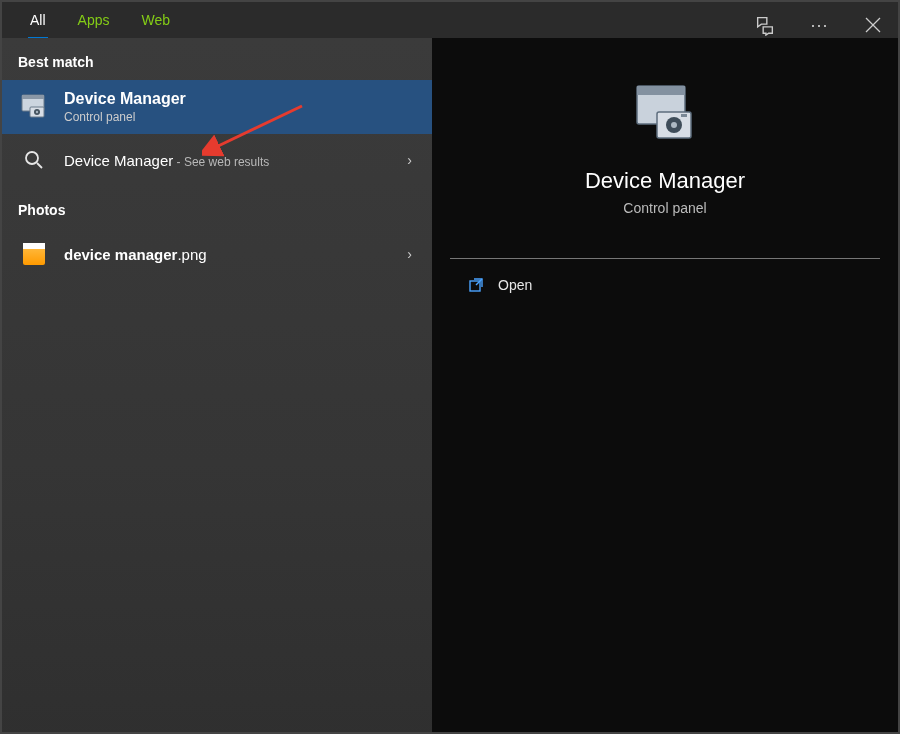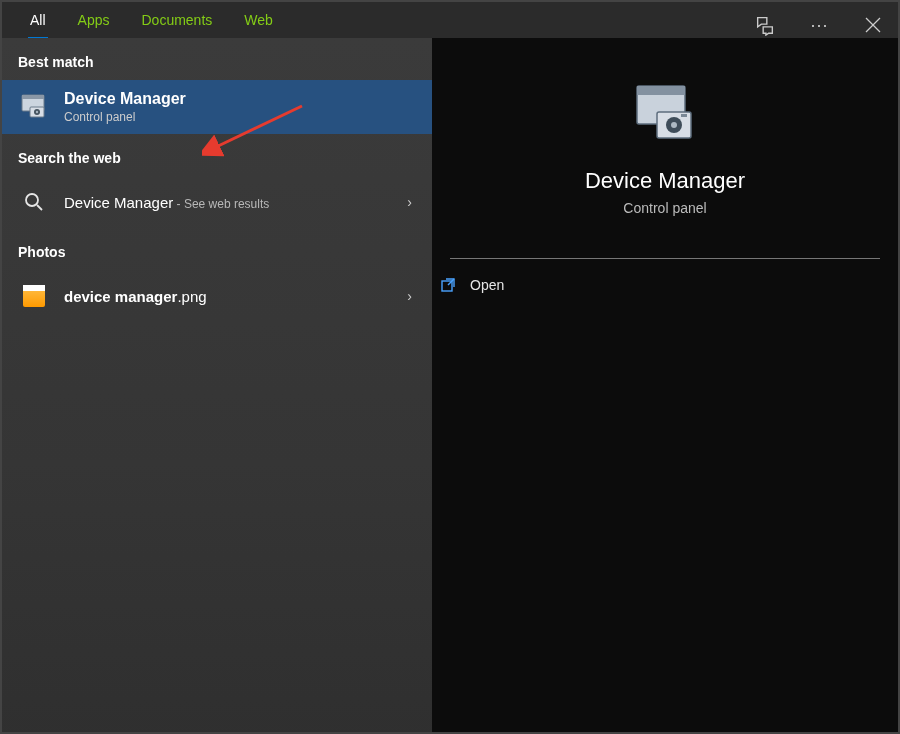--- a/index.html
+++ b/index.html
@@ -29,41 +29,40 @@
   .web-sub { color:#b8b8b8; font-size:12px; }
   
   .arrow-annotation { position:absolute; top:60px; left:200px; pointer-events:none; }
 
   .right-pane { flex:1; background: #0c0c0c; color:#e8e8e8; position:relative; padding-top:30px; }
   .preview-center { text-align:center; padding: 10px 20px 30px 20px; }
   .big-icon { width:72px; height:72px; margin:0 auto 18px auto; }
   .preview-title { font-size:22px; color:#fff; font-weight:400; }
   .preview-sub { font-size:14px; color:#bbb; margin-top:6px; }
   .divider { height:1px; background:#777; margin:12px 18px 0 18px; }
-  .action-row { display:flex; align-items:center; gap:14px; padding:18px 8px; font-size:14px; color:#e6e6e6; cursor:pointer; }
+  .action-row { display:flex; align-items:center; gap:14px; padding:18px 36px; font-size:14px; color:#e6e6e6; cursor:pointer; }
   .action-row .open-icon { color:#4aa3ff; font-size:14px; }
 
   .search-bar { width:896px; height:44px; background:#fff; display:flex; align-items:center; gap:12px; padding:0 14px; border-top:2px solid #0078d4; }
   .search-icon { color:#333; font-size:16px; }
   .search-text { font-size:17px; color:#000; outline:none; border:none; flex:1; }
   .cursor-caret { width:1px; height:22px; background:#000; display:inline-block; margin-left:-2px; }
   
   .img-thumb { width:22px; height:22px; background:linear-gradient(#ffc14d,#ff9a00); border-radius:2px; position:relative; }
   .img-thumb::before { content:""; position:absolute; top:0; left:0; right:0; height:6px; background:#fff; }
 
   svg { display:block; }
 </style>
 </head>
 <body>
 
 <div class="topbar">
   <div class="tabs">
     <div class="tab active">All</div>
     <div class="tab">Apps</div>
-    <div class="tab">Documents</div>
     <div class="tab">Web</div>
   </div>
   <div class="top-right">
     <div class="top-icon">
       <svg width="22" height="22" viewBox="0 0 24 24" fill="none" stroke="#ccc" stroke-width="1.5">
         <path d="M4 4h10v7H8l-4 3V4z"></path>
           <path d="M10 14h10v7h-4l-3 2v-2h-3z"></path>
       </svg>
     </div>
     <div class="top-icon">···</div>
@@ -90,21 +89,20 @@
           <circle cx="19" cy="21" r="3" fill="#45535f"></circle>
           <circle cx="19" cy="21" r="1.2" fill="#a7b3bf"></circle>
         </svg>
       </div>
       <div class="result-text">
         <div class="title">Device Manager</div>
         <div class="subtitle">Control panel</div>
       </div>
     </div>
 
-    <div class="section-header">Search the web</div>
 
     <div class="result-item">
       <div class="result-icon">
         <svg width="20" height="20" viewBox="0 0 20 20" fill="none" stroke="#e6e6e6" stroke-width="1.8">
           <circle cx="8" cy="8" r="6"></circle>
             <line x1="13" y1="13" x2="18" y2="18"></line>
         </svg>
       </div>
       <div class="web-line">
         <span>Device Manager</span><span class="web-sub"> - See web results</span>

